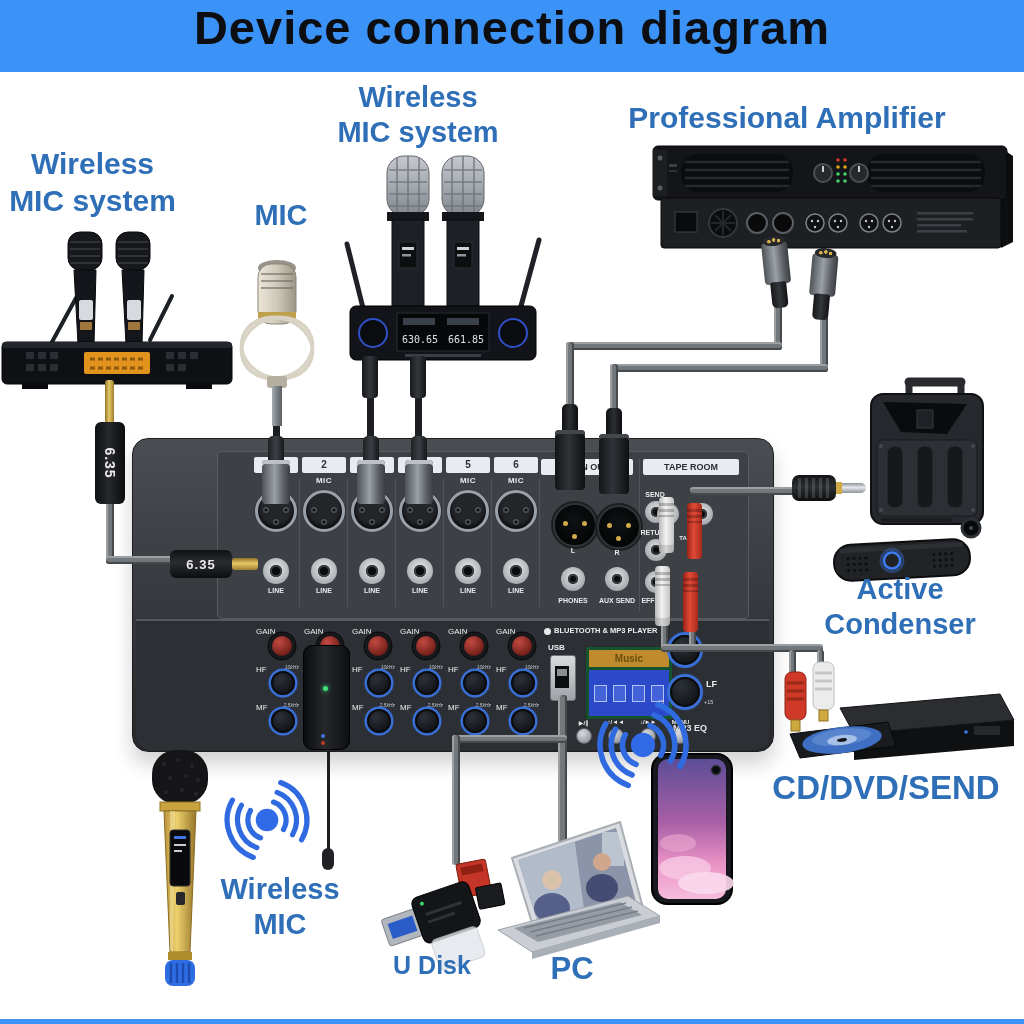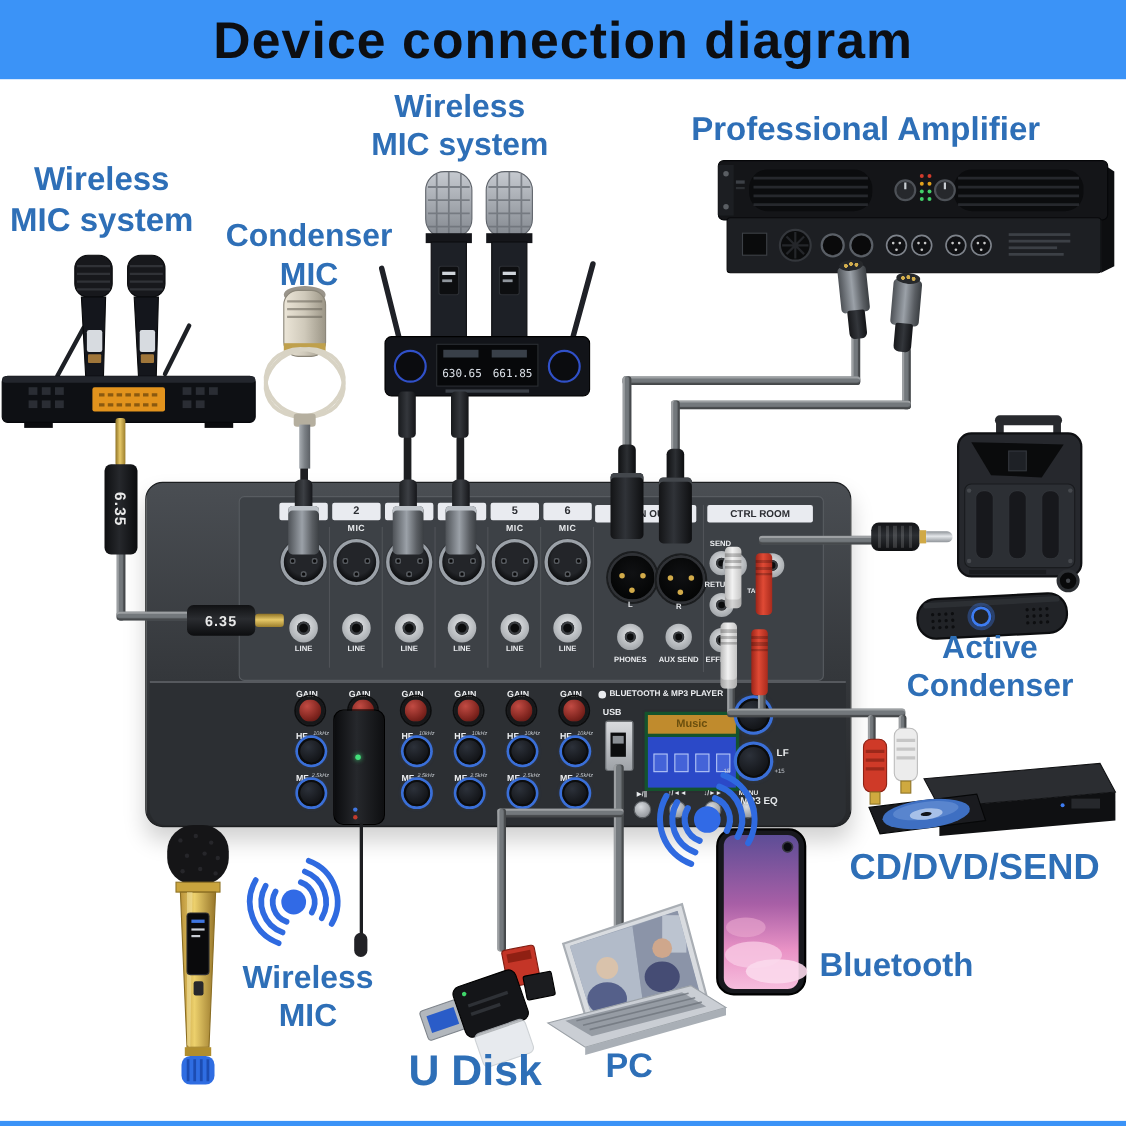--- a/index.html
+++ b/index.html
@@ -1,20 +1,20 @@
 <!DOCTYPE html>
 <html><head>
 <meta charset="utf-8">
 <style>
   html,body{margin:0;padding:0}
   body{width:1024px;height:1024px;position:relative;background:#ffffff;
        font-family:"Liberation Sans","DejaVu Sans",sans-serif;overflow:hidden}
   .abs{position:absolute}
   
-  .header{left:0;top:0;width:1024px;height:72px;background:#3b93f7;display:flex;align-items:center;justify-content:center}
+  .header{left:0;top:0;width:1024px;height:72px;background:#3b93f7;display:flex;align-items:flex-start;justify-content:center}
   .header h1{margin:0;font-size:47px;font-weight:bold;color:#0d0e11;letter-spacing:1px}
   .bottom-bar{left:0;top:1019px;width:1024px;height:5px;background:#3b93f7}
   
   .lbl{position:absolute;color:#2e6fb7;font-weight:bold;text-align:center;line-height:1.22}
   
   .cable{position:absolute;background:#73787c;border-radius:3px}
   .cable.h{box-shadow:inset 0 2px 0 rgba(255,255,255,.3), inset 0 -2px 1px rgba(0,0,0,.4)}
   .cable.v{box-shadow:inset 2px 0 0 rgba(255,255,255,.3), inset -2px 0 1px rgba(0,0,0,.4)}
   .cable.dark{background:#1d1e21;box-shadow:none}
   
@@ -39,21 +39,21 @@
   .xlrm i{position:absolute;width:5px;height:5px;border-radius:50%;background:#d2ab4a}
   .xlrm .p1{left:8px;top:16px}.xlrm .p2{right:8px;top:16px}.xlrm .p3{left:17px;bott
 om:6px;bottom:6px}
   .sjack{position:absolute;width:22px;height:22px;border-radius:50%;
          background:radial-gradient(circle at 50% 42%,#e4e6e8,#a8acb0 68%,#85898d)}
   .sjack i{position:absolute;left:6px;top:6px;width:10px;height:10px;border-radius:50%;background:#0b0c0d;box-shadow:inset 0 0 0 2px #3a3d41}
   .rlbl{position:absolute;font-size:7px;font-weight:bold;color:#e8eaed;text-align:center}
   .ctl-panel{position:absolute;left:3px;top:180px;width:633px;height:129px;background:#2c2f33;border-top:2px solid #56595e;border-radius:0 0 14px 14px}
   .ctl{position:absolute;top:4px;width:46px}
   .krow{height:34px;position:relative;margin-bottom:4px}
-  .klbl{position:absolute;left:16px;top:2px;font-size:8px;font-weight:bold;color:#eef0f2}
+  .klbl{position:absolute;left:3px;top:2px;font-size:8px;font-weight:normal;color:#eef0f2}
   .freq{position:absolute;right:0;top:1px;font-size:5px;color:#c6cbd1}
   .knob{position:absolute;right:4px;top:8px;width:20px;height:20px;border-radius:50%}
   .knob.red{background:radial-gradient(circle at 36% 30%,#c24b43,#7e241e 62%,#4b120e);border:3px solid #17181a;box-shadow:0 0 0 1.5px #0c0d0e}
   .knob.blue{background:radial-gradient(circle at 36% 30%,#2c313a,#14161a 72%);border:2px solid #0b0c0d;box-shadow:0 0 0 2.5px #3a6fd8,0 0 5px rgba(58,111,216,.6)}
   .btdot{display:inline-block;width:7px;height:7px;border-radius:50%;background:#e9ebee;margin-right:3px;vertical-align:middle}
   .bt-header{position:absolute;left:408px;top:5px;width:180px;font-size:7.5px;font-weight:bold;color:#eceef1}
   .usb-lbl{position:absolute;left:412px;top:22px;font-size:8px;font-weight:bold;color:#eceef1}
   .usb-port{position:absolute;left:414px;top:34px;width:24px;height:44px;background:linear-gradient(180deg,#d9dbde,#9ea2a7);border-radius:3px;border:1px solid #6f7377}
   .usb-port i{position:absolute;left:4px;top:10px;width:14px;height:22px;background:#0c0d0e;display:block}
   .usb-port i:after{content:"";position:absolute;left:2px;top:3px;width:10px;height:7px;background:#8a8f94}
@@ -201,21 +201,21 @@
         <i class="p2"></i>
         <i class="p3"></i>
       </div>
     <div class="ljack">
         <i></i>
       </div>
     <div class="linelbl">LINE</div>
   </div>
 
   <div class="wstrip" style="left:408px;top:20px;width:92px">MAIN OUT</div>
-  <div class="wstrip" style="left:510px;top:20px;width:96px">CTRL ROOM</div>
+  <div class="wstrip" style="left:510px;top:20px;width:96px">TAPE ROOM</div>
   <div class="xlrm" style="left:420px;top:64px">
       <i class="p1"></i>
       <i class="p2"></i>
       <i class="p3"></i>
     </div>
   <div class="xlrm" style="left:464px;top:66px">
       <i class="p1"></i>
       <i class="p2"></i>
       <i class="p3"></i>
     </div>
@@ -824,43 +824,41 @@
       <path d="M30.4 90.2 A46 46 0 0 1 30.4 19.8"></path>
   </g>
   <circle cx="60" cy="55" r="13" fill="#316ae6"></circle>
 </svg>
 
 <div class="lbl" style="left:0;top:146px;width:185px;font-size:30px">
   <div>Wireless</div>
   <div>MIC system</div>
 </div>
 <div class="lbl" style="left:191px;top:198px;width:180px;font-size:29px">
-  <div>Condenser</div>
   <div>MIC</div>
 </div>
 <div class="lbl" style="left:328px;top:80px;width:180px;font-size:29px">
   <div>Wireless</div>
   <div>MIC system</div>
 </div>
 <div class="lbl" style="left:607px;top:100px;width:360px;font-size:30px">
   <div>Professional Amplifier</div>
 </div>
 <div class="lbl" style="left:778px;top:572px;width:244px;font-size:29px">
   <div>Active Condenser</div>
 </div>
 <div class="lbl" style="left:768px;top:768px;width:236px;font-size:33px">
   <div>CD/DVD/SEND</div>
 </div>
 <div class="lbl" style="left:690px;top:860px;width:250px;font-size:30px">
-  <div>Bluetooth</div>
 </div>
 <div class="lbl" style="left:210px;top:872px;width:140px;font-size:29px">
   <div>Wireless</div>
   <div>MIC</div>
 </div>
-<div class="lbl" style="left:352px;top:950px;width:160px;font-size:39px">
+<div class="lbl" style="left:352px;top:950px;width:160px;font-size:25px">
   <div>U Disk</div>
 </div>
 <div class="lbl" style="left:512px;top:950px;width:120px;font-size:31px">
   <div>PC</div>
 </div>
 
 <div class="abs bottom-bar"></div>
 
 </body></html>

